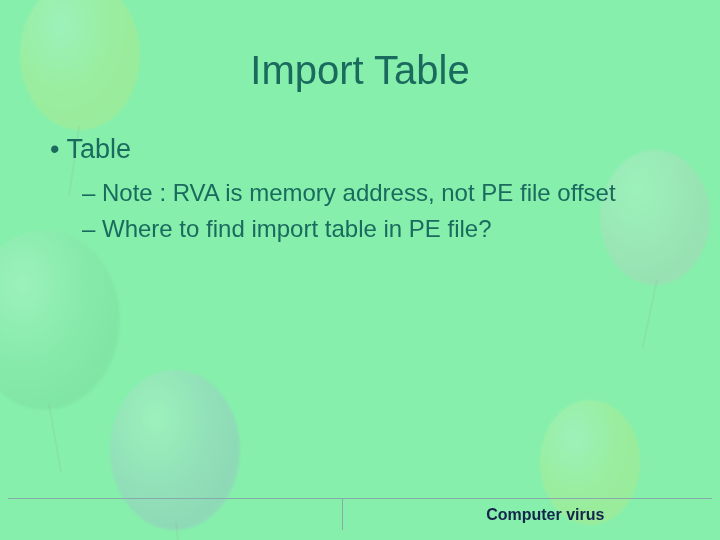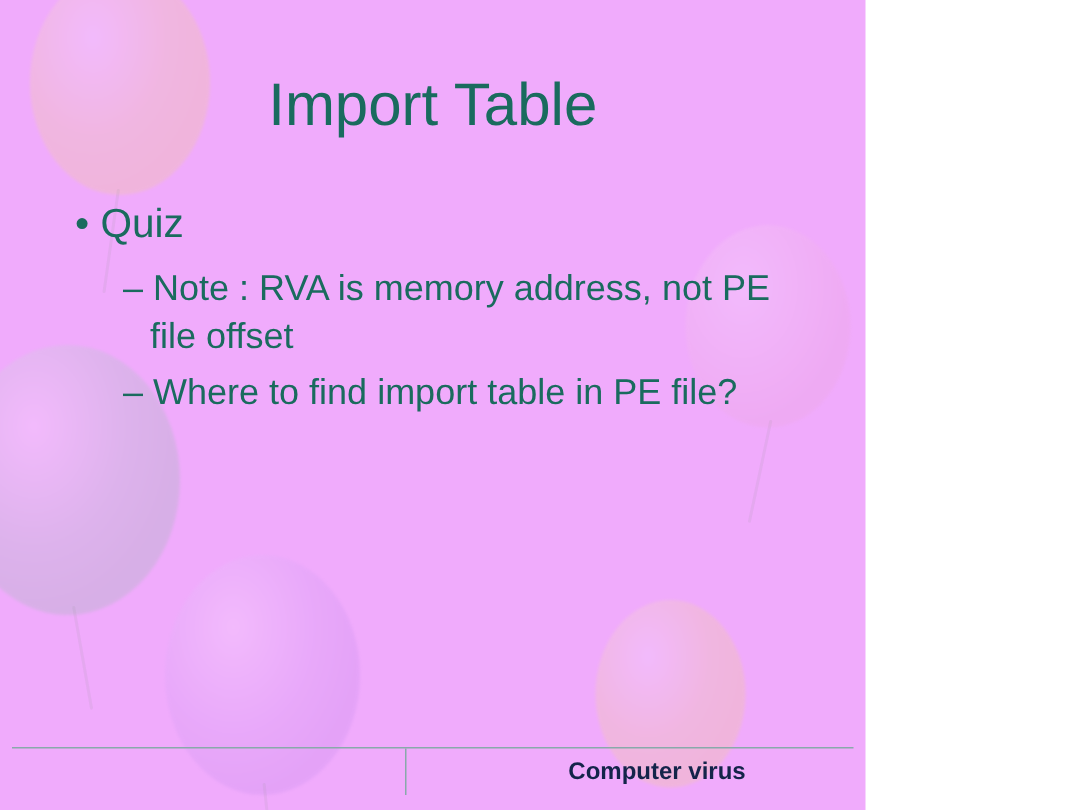--- a/index.html
+++ b/index.html
@@ -3,24 +3,24 @@
 <meta charset="utf-8">
 <style>
   * { margin: 0; padding: 0; box-sizing: border-box; }
   html, body { width: 720px; height: 540px; overflow: hidden; }
   body {
     font-family: Verdana, Geneva, sans-serif;
     background: #ffffff;
     position: relative;
   }
   .slide {
-    width: 577px;
+    width: 720px;
     height: 540px;
     position: relative;
-    background: #f0abfc;
+    background: #86efac;
   }
   
   .balloon {
     position: absolute;
     border-radius: 50%;
     opacity: 0.18;
     filter: blur(1px);
   }
   .b1 { width: 120px; height: 150px; background: radial-gradient(ellipse at 35% 30%, #ffffff 0%, #f5e96a 45%, #f2e050 70%); top: -20px; left: 20px; }
   .b2 { width: 150px; height: 180px; background: radial-gradient(ellipse at 35% 30%, #ffffff 0%, #8bd6a8 45%, #6cc28a 70%); top: 230px; left: -30px; }
@@ -101,21 +101,21 @@
   <div class="balloon b4"></div>
   <div class="balloon b5"></div>
   <div class="string s1"></div>
   <div class="string s2"></div>
   <div class="string s3"></div>
   <div class="string s4"></div>
 
   <h1 class="title">Import Table</h1>
 
   <div class="content">
-    <div class="lvl1">Quiz</div>
+    <div class="lvl1">Table</div>
     <div class="lvl2">Note : RVA is memory address, not PE file offset</div>
     <div class="lvl2">Where to find import table in PE file?</div>
   </div>
 
   <div class="footer">
     <div class="footer-left"></div>
     <div class="footer-right">Computer virus</div>
   </div>
 </div>
 

